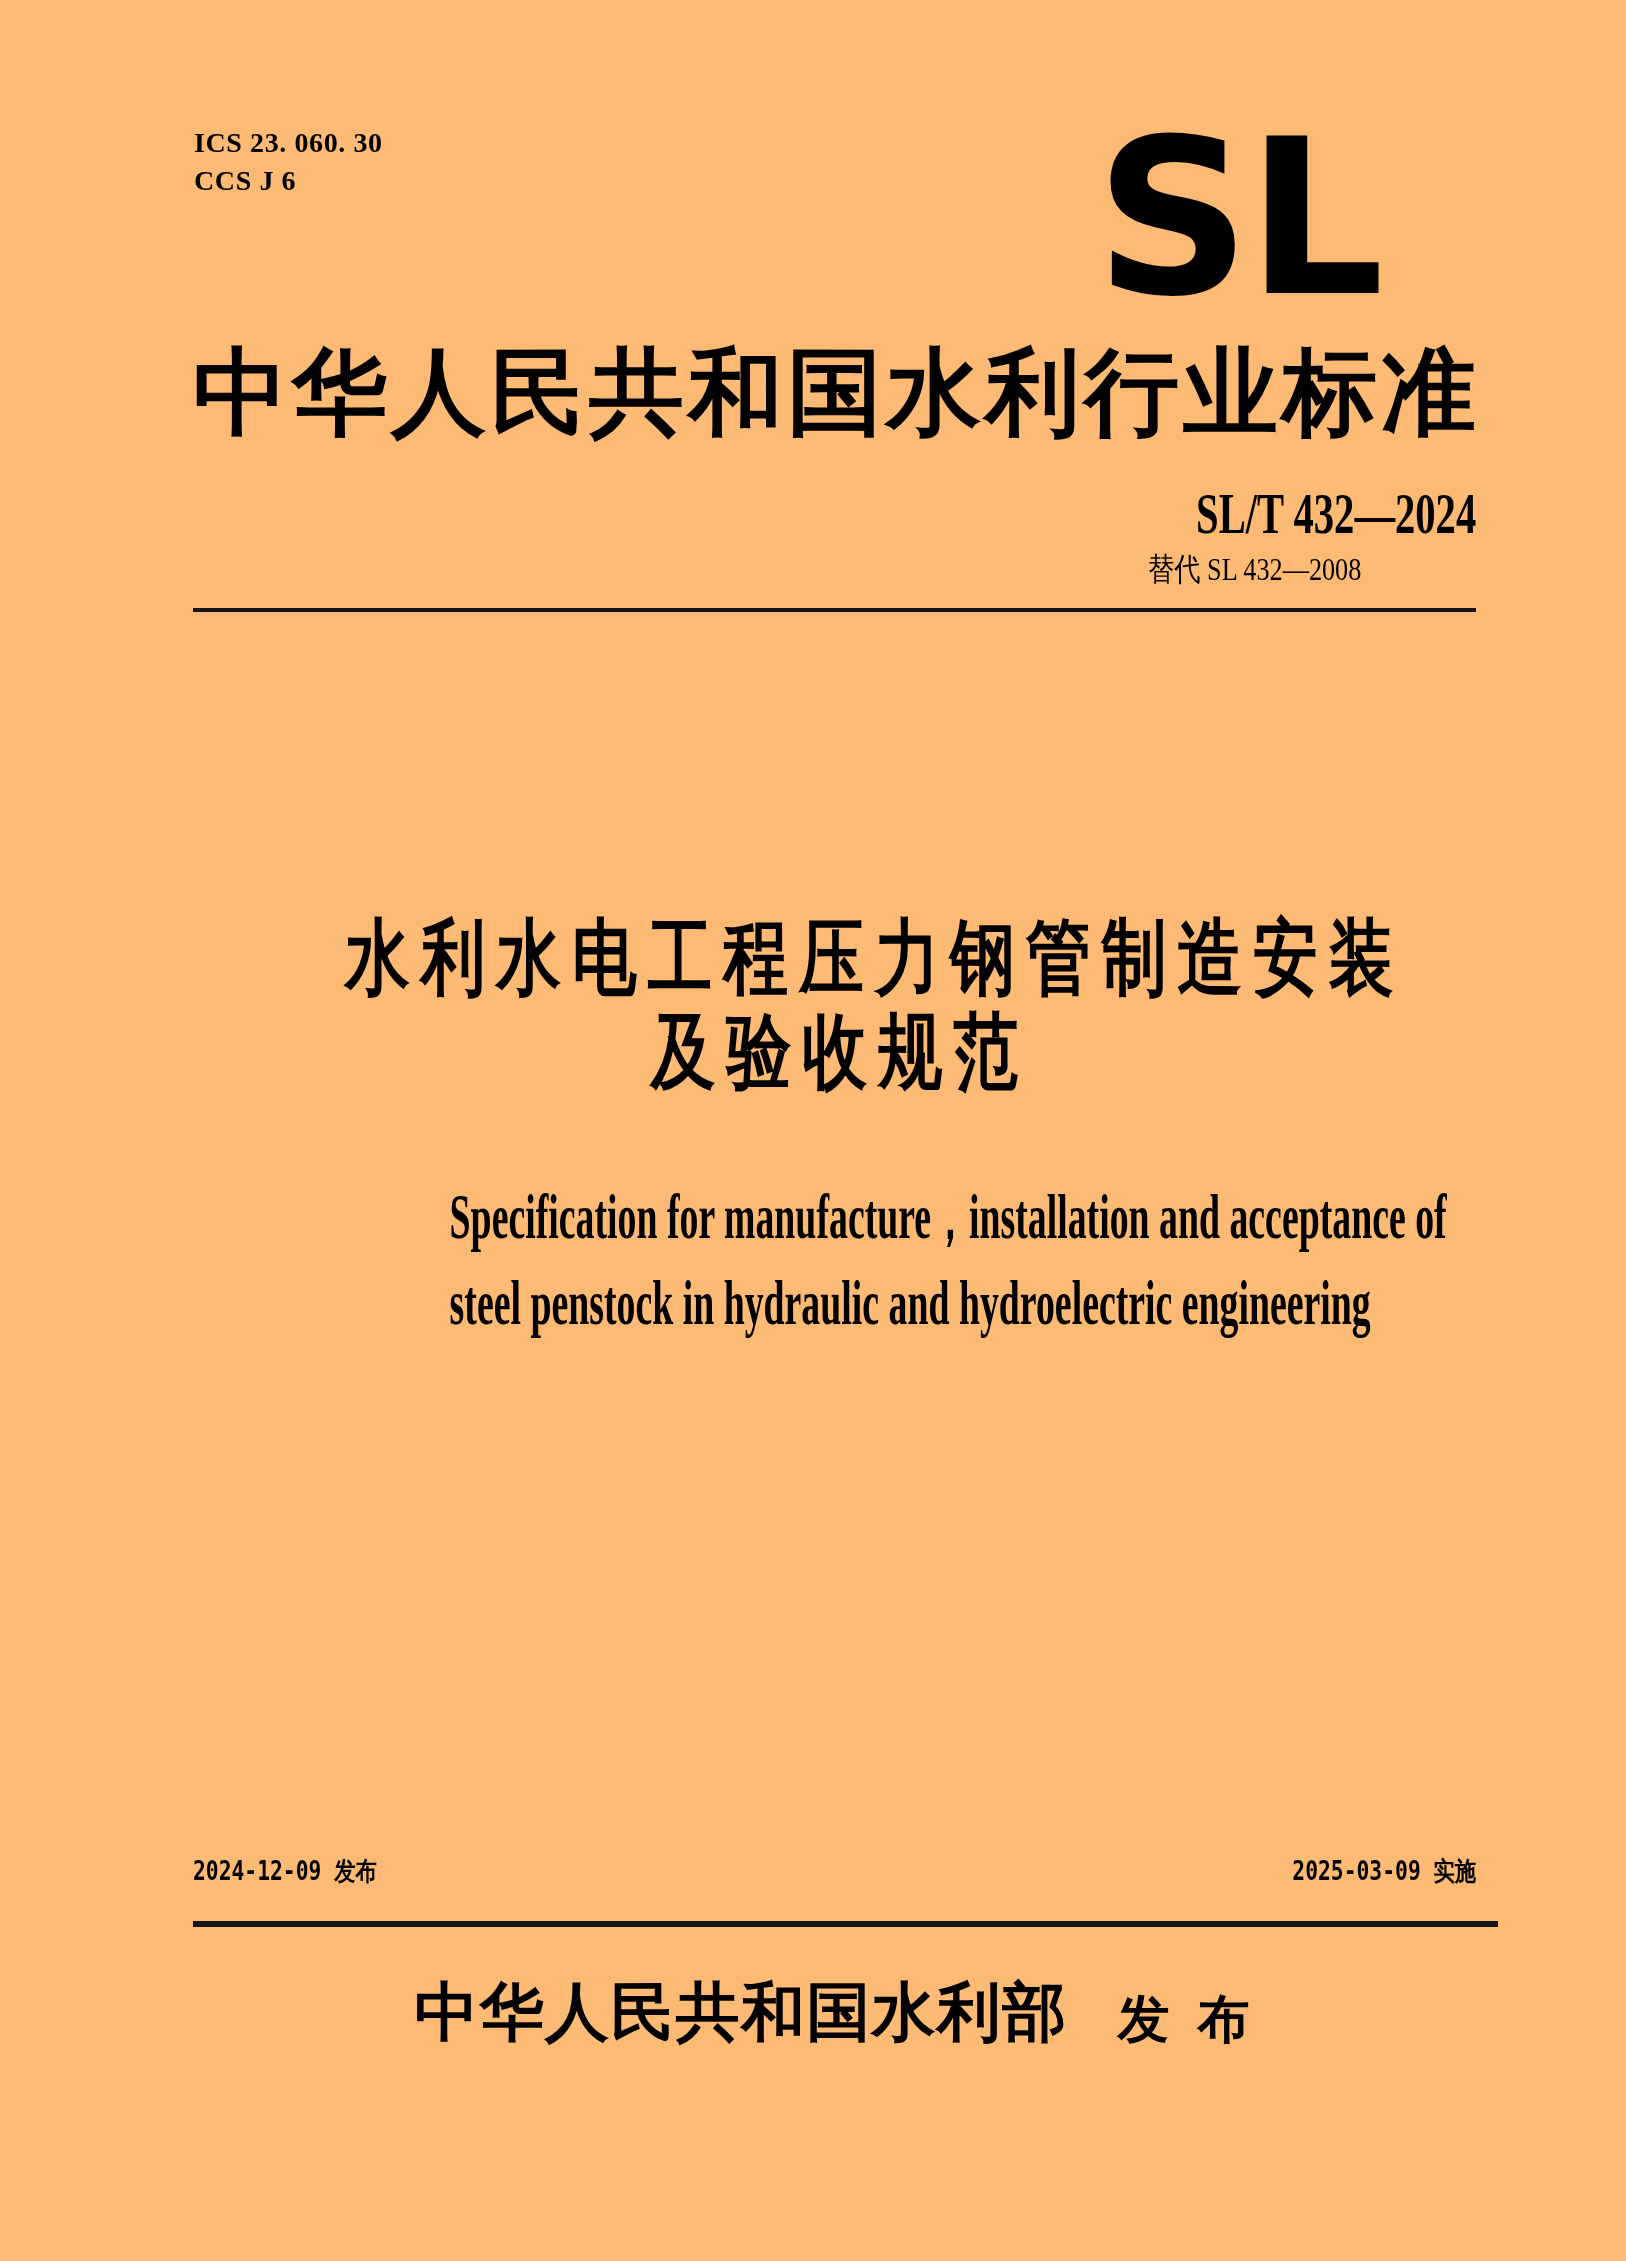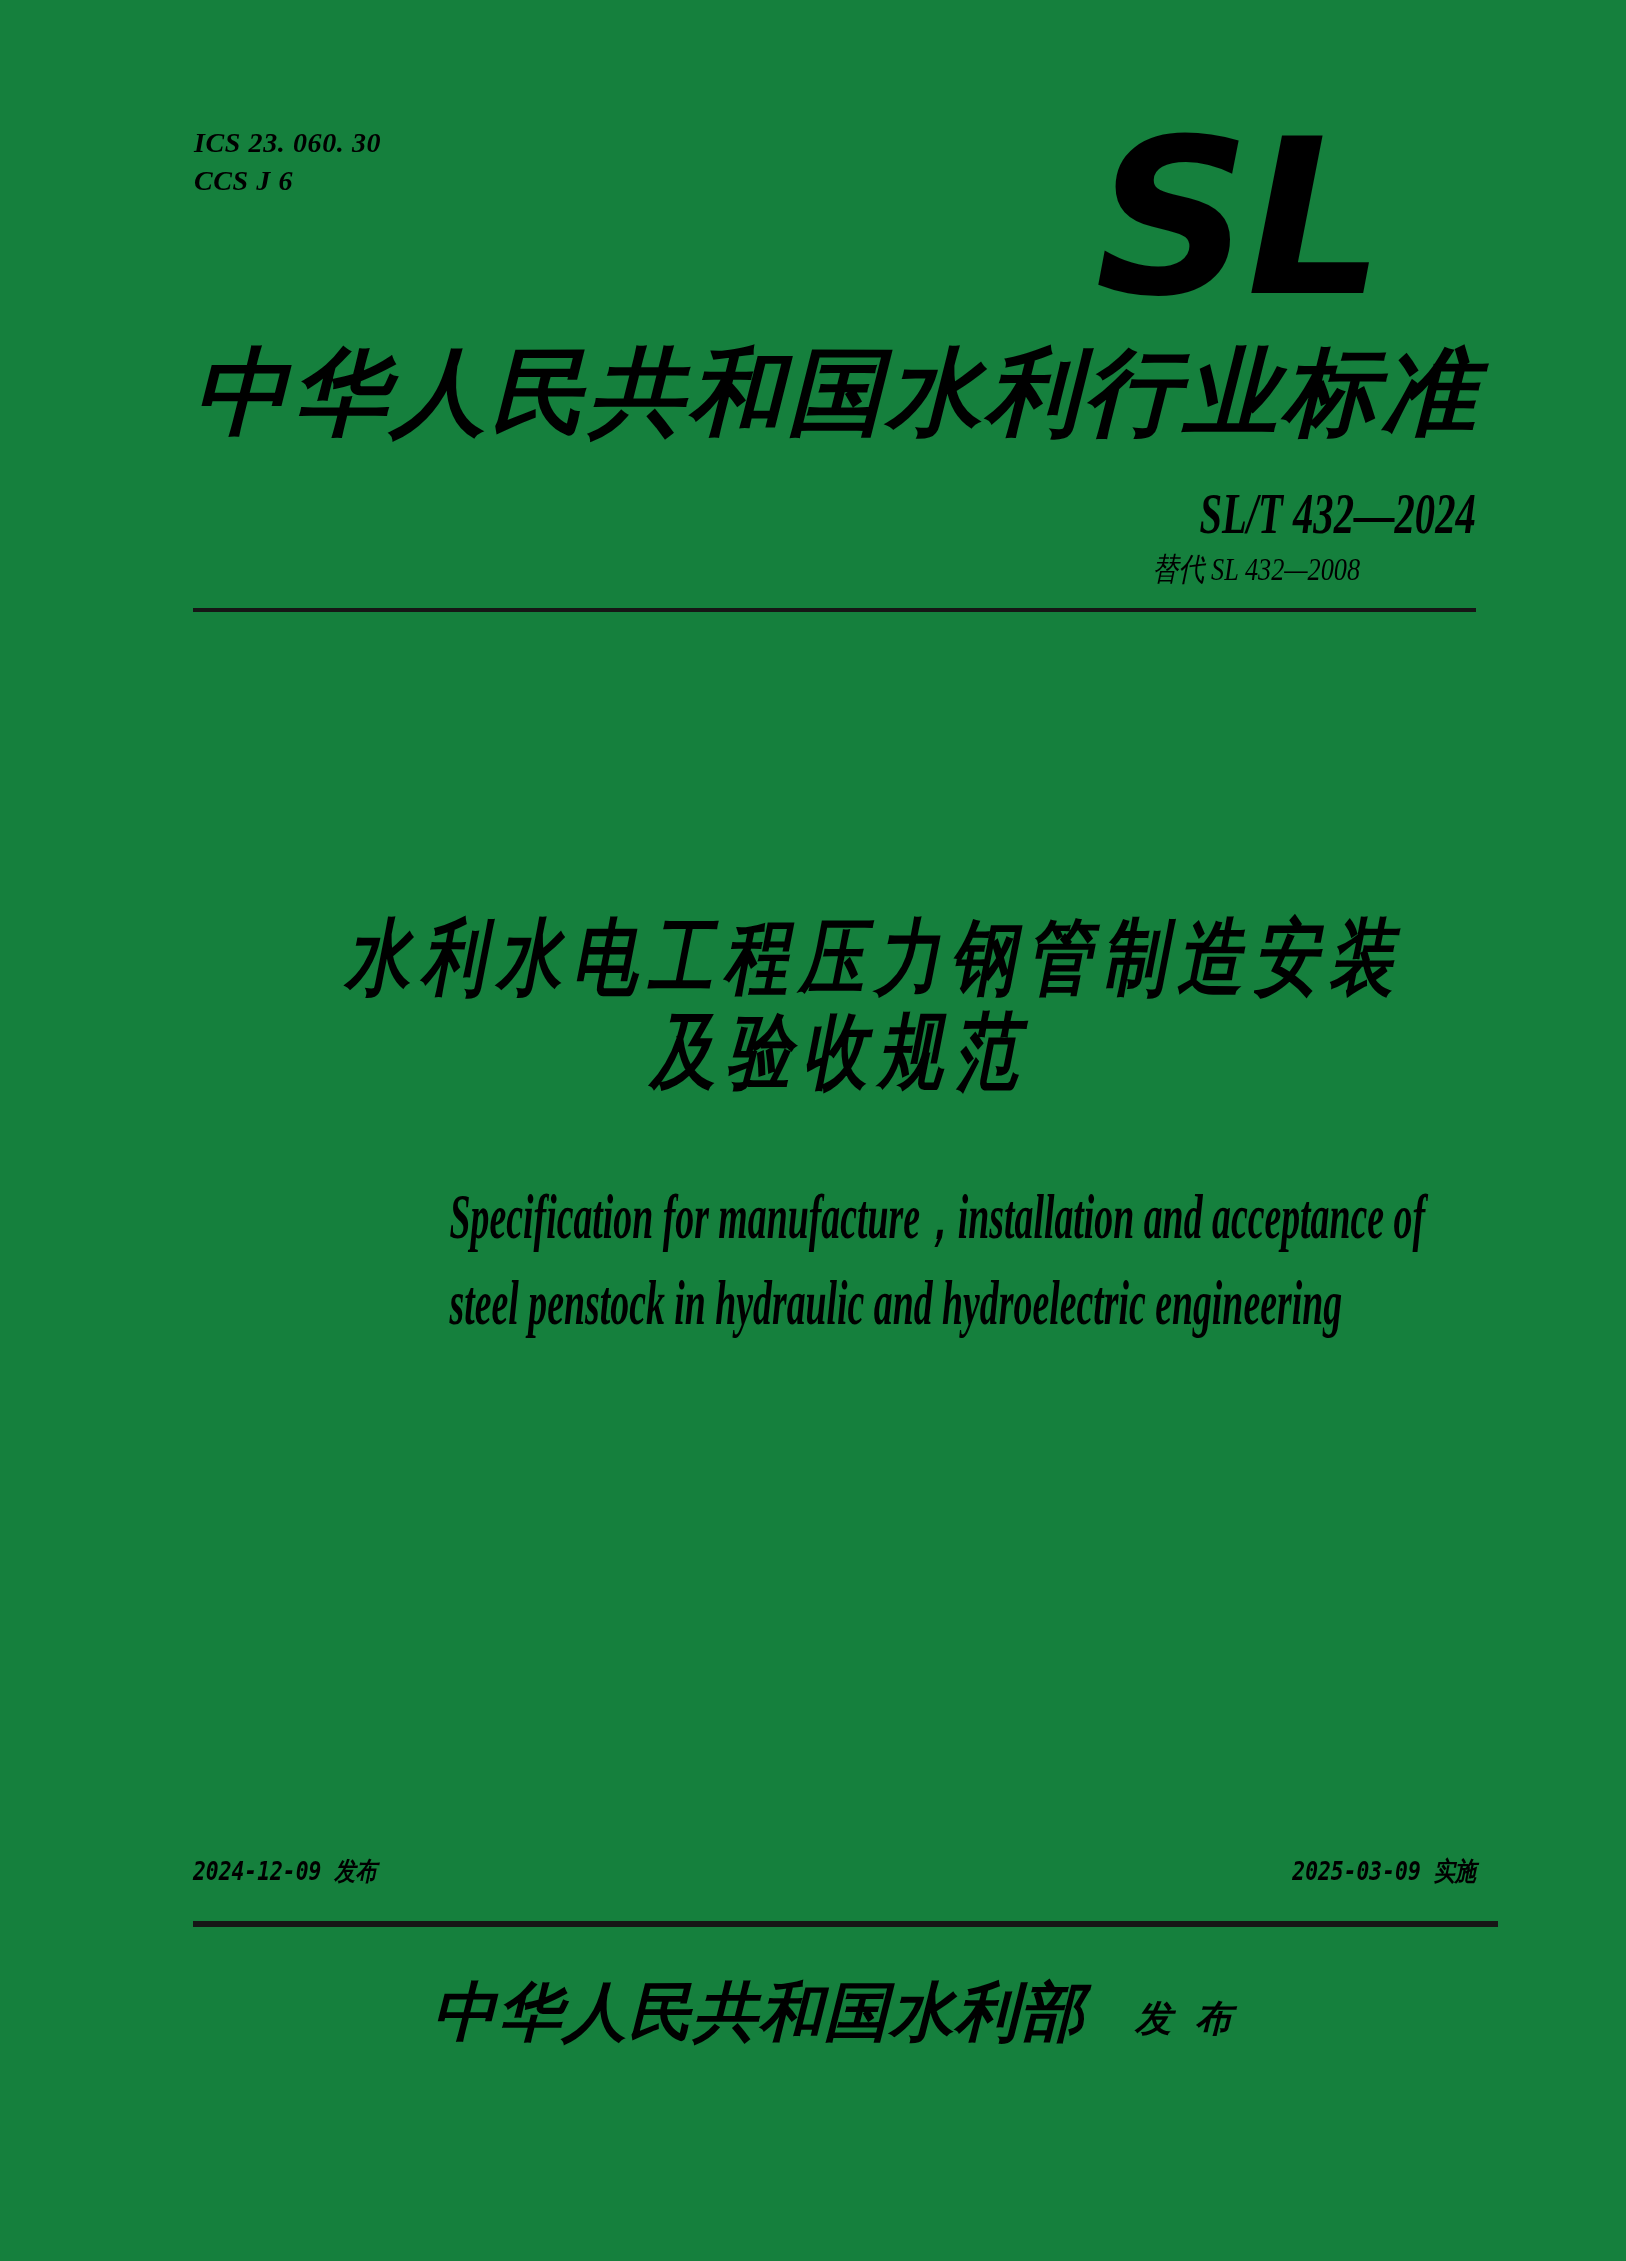--- a/index.html
+++ b/index.html
@@ -1,23 +1,22 @@
 <!DOCTYPE html>
 <html style="font-size:10px"><head>
 <meta charset="utf-8">
 <style>
   html,body{margin:0;padding:0;background:#e8e8e8;}
   .page{
     position:relative;
     width:1626px;height:2261px;
-    background:#15803d;
+    background:#fdba74;
     overflow:hidden;
     font-family:"Liberation Serif","DejaVu Serif",serif;
     color:#000;
-    font-style:italic;
   }
   
   .ics-block{
     position:absolute;left:194px;top:124px;
     font-family:"Liberation Serif",serif;
     font-weight:bold;font-size:28px;line-height:38px;
     letter-spacing:0.6px;
   }
   
   .sl-logo{
@@ -88,21 +87,21 @@
     position:absolute;left:193px;top:1981px;width:1283px;
     display:flex;justify-content:center;align-items:center;gap:50px;
     white-space:nowrap;
   }
   .issuer-name{
     font-family:"Liberation Serif",serif;
     font-weight:bold;font-size:64px;line-height:1;letter-spacing:1.3px;
   }
   .issue-label{
     font-family:"DejaVu Sans","Liberation Sans",sans-serif;
-    font-weight:bold;font-size:37px;line-height:1;letter-spacing:5px;
+    font-weight:bold;font-size:52px;line-height:1;letter-spacing:5px;
     margin-top:11px;
   }
 </style>
 </head>
 <body>
 
 <div class="page">
 
   <div class="ics-block">
     <div>ICS 23. 060. 30</div>

